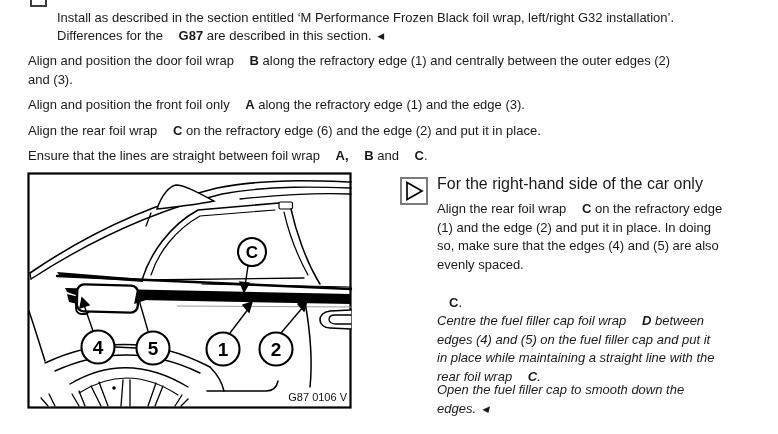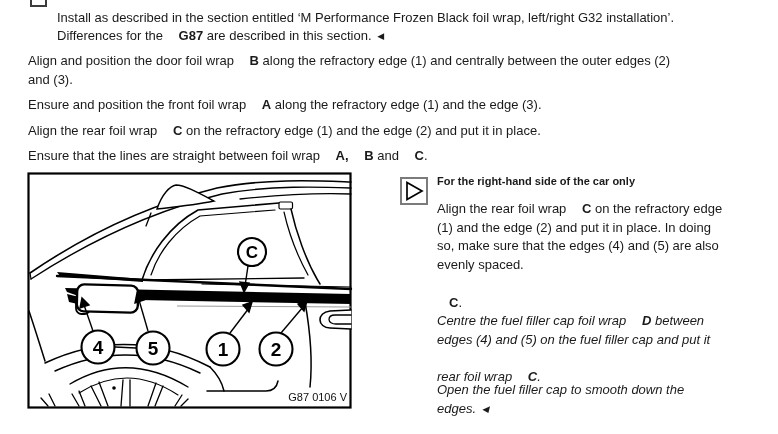--- a/index.html
+++ b/index.html
@@ -6,38 +6,38 @@
   .page{
     position:relative;width:778px;height:434px;background:#fff;overflow:hidden;
     font-family:"Liberation Sans", sans-serif;color:#1a1a1a;
   }
   .para{position:absolute;font-size:13px;line-height:18.5px;white-space:nowrap;}
   .para b,.para .b{font-weight:700;margin-left:12px;}
   .marker{font-size:9px;position:relative;top:-1px;padding-left:2px;}
   .cuticon{position:absolute;left:30px;top:0;width:13px;height:5px;
     border-left:2px solid #3c3c3c;border-right:2px solid #3c3c3c;border-bottom:2px solid #3c3c3c;}
   .noteicon{position:absolute;left:400px;top:177px;width:24px;height:24px;border:2px solid #7b7b7b;background:#fff;}
-  .rn-heading{position:absolute;left:437px;top:175px;font-size:11px;font-weight:700;white-space:nowrap;}
+  .rn-heading{position:absolute;left:437px;top:175px;font-size:16px;font-weight:400;white-space:nowrap;}
   figure{margin:0;}
   .figsvg{position:absolute;left:27px;top:172px;}
   svg text{font-family:"Liberation Sans", sans-serif;}
 </style>
 </head>
 <body>
 
 <div class="page">
 
   <div class="cuticon"></div>
 
   <div class="para" style="left:57px;top:9px;"><span>Install as described in the section entitled ‘M Performance Frozen Black foil wrap, left/right G32 installation’.</span></div>
   <div class="para" style="left:57px;top:27px;"><span>Differences for the </span><span class="b">G87</span><span> are described in this section. </span><span class="marker">◀</span></div>
 
   <div class="para" style="left:28px;top:52px;"><span>Align and position the door foil wrap </span><span class="b">B</span><span> along the refractory edge (1) and centrally between the outer edges (2)</span><br><span>and (3).</span></div>
-  <div class="para" style="left:28px;top:96px;"><span>Ensure and position the front foil wrap </span><span class="b">A</span><span> along the refractory edge (1) and the edge (3).</span></div>
-  <div class="para" style="left:28px;top:122px;"><span>Align the rear foil wrap </span><span class="b">C</span><span> on the refractory edge (1) and the edge (2) and put it in place.</span></div>
+  <div class="para" style="left:28px;top:96px;"><span>Align and position the front foil only </span><span class="b">A</span><span> along the refractory edge (1) and the edge (3).</span></div>
+  <div class="para" style="left:28px;top:122px;"><span>Align the rear foil wrap </span><span class="b">C</span><span> on the refractory edge (6) and the edge (2) and put it in place.</span></div>
   <div class="para" style="left:28px;top:147px;"><span>Ensure that the lines are straight between foil wrap </span><span class="b">A,</span><span> </span><span class="b">B</span><span> and </span><span class="b">C</span><span>.</span></div>
 
   <figure>
     <svg class="figsvg" width="326" height="238" viewBox="0 0 326 238">
 
       <rect x="1.5" y="1.5" width="322" height="234" fill="#fff" stroke="#000" stroke-width="2.2"></rect>
 
       <g fill="none" stroke="#000" stroke-linecap="round">
 
         <path d="M3,101 C60,62 125,32 190,16 C240,6 295,9 324,10" stroke-width="1.6"></path>
@@ -136,16 +136,16 @@
 
   <div class="noteicon">
     <svg width="24" height="24" viewBox="0 0 24 24">
       <polygon points="5,3.5 5,20.5 20,12" fill="#fff" stroke="#000" stroke-width="1.7"></polygon>
     </svg>
   </div>
 
   <div class="rn-heading">For the right-hand side of the car only</div>
   <div class="para" style="left:437px;top:200px;"><span>Align the rear foil wrap </span><span class="b">C</span><span> on the refractory edge</span><br><span>(1) and the edge (2) and put it in place. In doing</span><br><span>so, make sure that the edges (4) and (5) are also</span><br><span>evenly spaced.</span></div>
   <div class="para" style="left:437px;top:275px;"><br><span class="b">C</span><span>.</span></div>
-  <div class="para" style="left:437px;top:312px;font-style:italic;"><span>Centre the fuel filler cap foil wrap </span><span class="b">D</span><span> between</span><br><span>edges (4) and (5) on the fuel filler cap and put it</span><br><br><span>rear foil wrap </span><span class="b">C</span><span>.</span></div>
+  <div class="para" style="left:437px;top:312px;font-style:italic;"><span>Centre the fuel filler cap foil wrap </span><span class="b">D</span><span> between</span><br><span>edges (4) and (5) on the fuel filler cap and put it</span><br><span>in place while maintaining a straight line with the</span><br><span>rear foil wrap </span><span class="b">C</span><span>.</span></div>
   <div class="para" style="left:437px;top:381px;font-style:italic;"><span>Open the fuel filler cap to smooth down the</span><br><span>edges. </span><span class="marker">◀</span></div>
 
 </div>
 
 </body></html>

